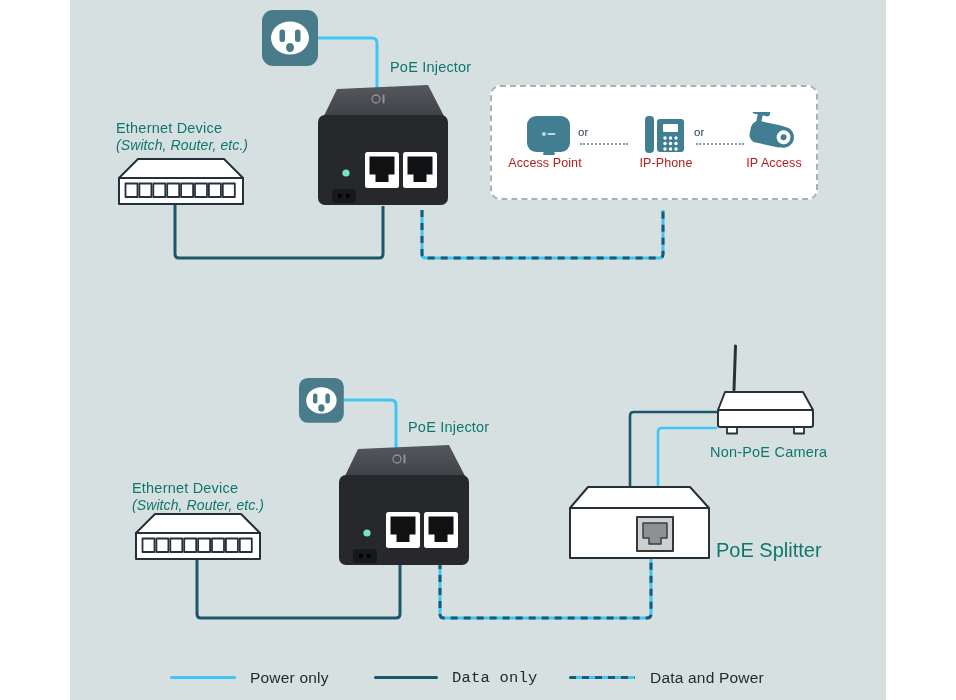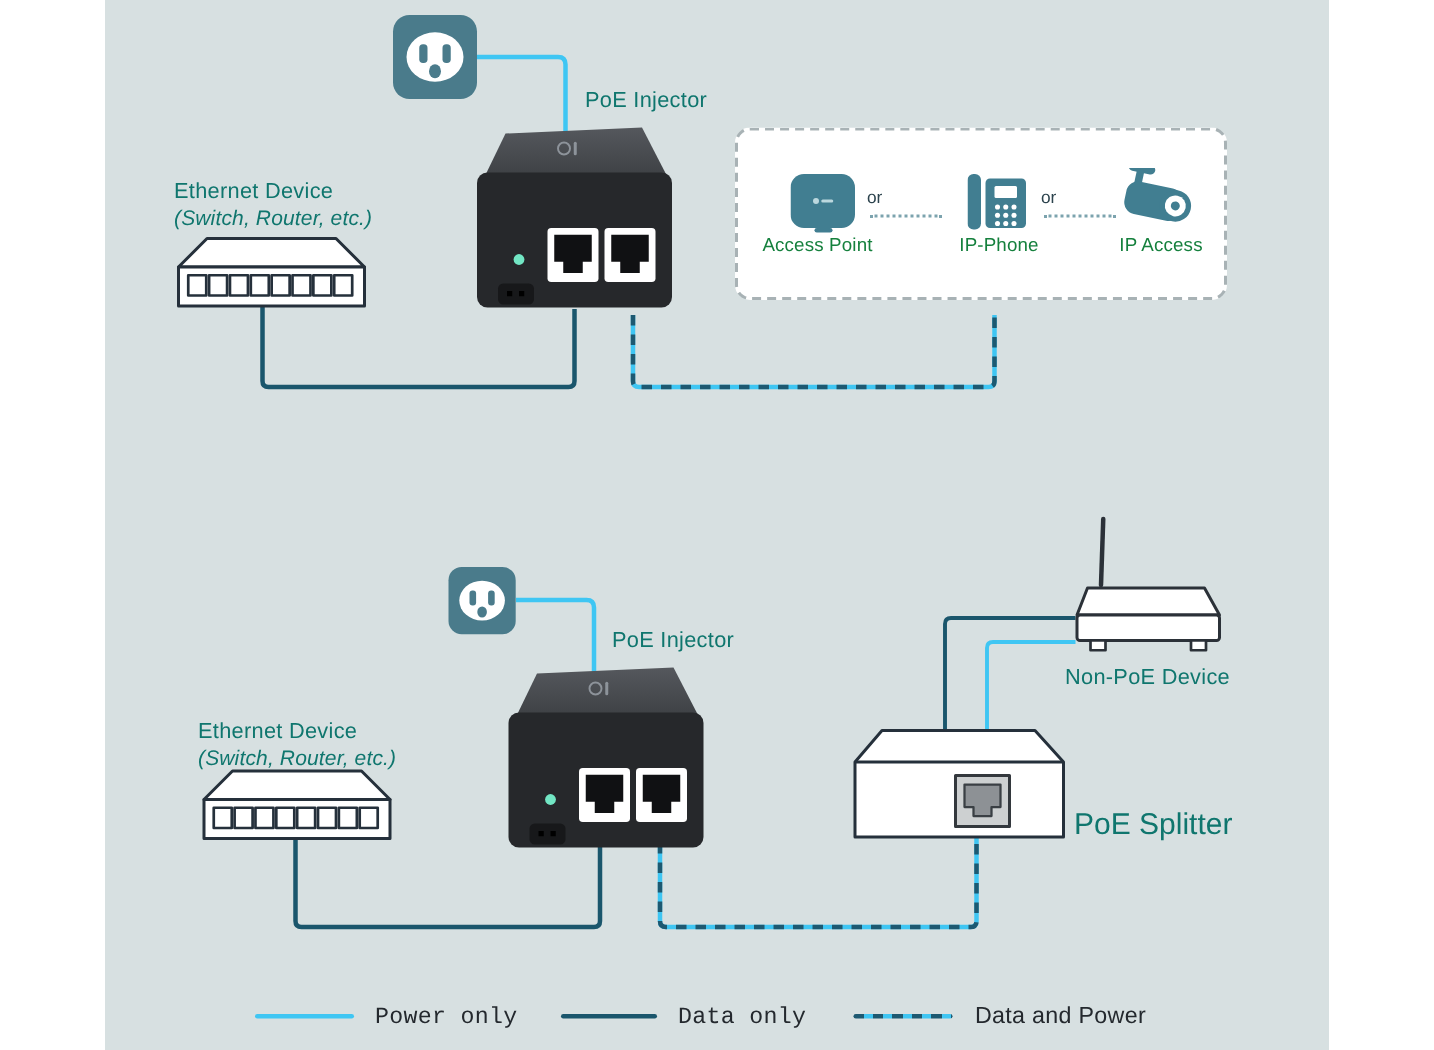--- a/index.html
+++ b/index.html
@@ -9,21 +9,21 @@
   svg.layer { position:absolute; left:0; top:0; width:956px; height:700px; }
 
   .label { position:absolute; color:#0f766e; line-height:1.15; white-space:nowrap; }
   .lbl-main { font-size:14.5px; letter-spacing:.2px; }
   .lbl-sub  { font-size:14px; letter-spacing:.1px;font-style:italic; }
   .center   { text-align:left; }
 
   .devices-box { position:absolute; left:490px; top:85px; width:328px; height:115px;
                  box-sizing:border-box; background:#ffffff; border:2px dashed #a8b2b5; border-radius:10px; }
   .box-label { position:absolute; top:156px; width:80px; text-align:center;
-               font-size:12.5px; color:#15803d; letter-spacing:.1px; }
+               font-size:12.5px; color:#b91c1c; letter-spacing:.1px; }
   .or-label  { position:absolute; top:126px; width:50px; text-align:left;
                font-size:11.5px; color:#2c434d; }
   .or-dots   { position:absolute; top:143px; width:48px; height:0;
                border-top:2px dotted #7ca3ae; }
   .box-icon  { position:absolute; }
 
   .legend-line { position:absolute; top:676px; height:3px; border-radius:2px; }
   .legend-power { left:170px; width:66px; background:#3fc6f3; }
   .legend-data  { left:374px; width:64px; background:#1a566c; }
   .legend-dp    { left:569px; width:66px;
@@ -178,24 +178,24 @@
   <div class="or-label" style="left:578px;">or</div>
   <div class="or-dots" style="left:580px;"></div>
   <div class="or-label" style="left:694px;">or</div>
   <div class="or-dots" style="left:696px;"></div>
 
   <div class="label lbl-main" style="left:408px; top:419px;">PoE Injector</div>
 
   <div class="label lbl-main center" style="left:132px; top:480px; width:130px;">Ethernet Device</div>
   <div class="label lbl-sub center" style="left:132px; top:497px; width:130px;">(Switch, Router, etc.)</div>
 
-  <div class="label lbl-main" style="left:710px; top:444px;">Non-PoE Device</div>
+  <div class="label lbl-main" style="left:710px; top:444px;">Non-PoE Camera</div>
   <div class="label" style="left:716px; top:510px; font-size:20px;margin-top:29px;">PoE Splitter</div>
 
   <div class="legend-line legend-power"></div>
-  <div class="legend-label" style="left:250px;font-family:Liberation Mono, monospace;">Power only</div>
+  <div class="legend-label" style="left:250px;">Power only</div>
 
   <div class="legend-line legend-data"></div>
   <div class="legend-label" style="left:452px;font-family:Liberation Mono, monospace;">Data only</div>
 
   <div class="legend-line legend-dp"></div>
   <div class="legend-label" style="left:650px;">Data and Power</div>
 </div>
 
 </body></html>

